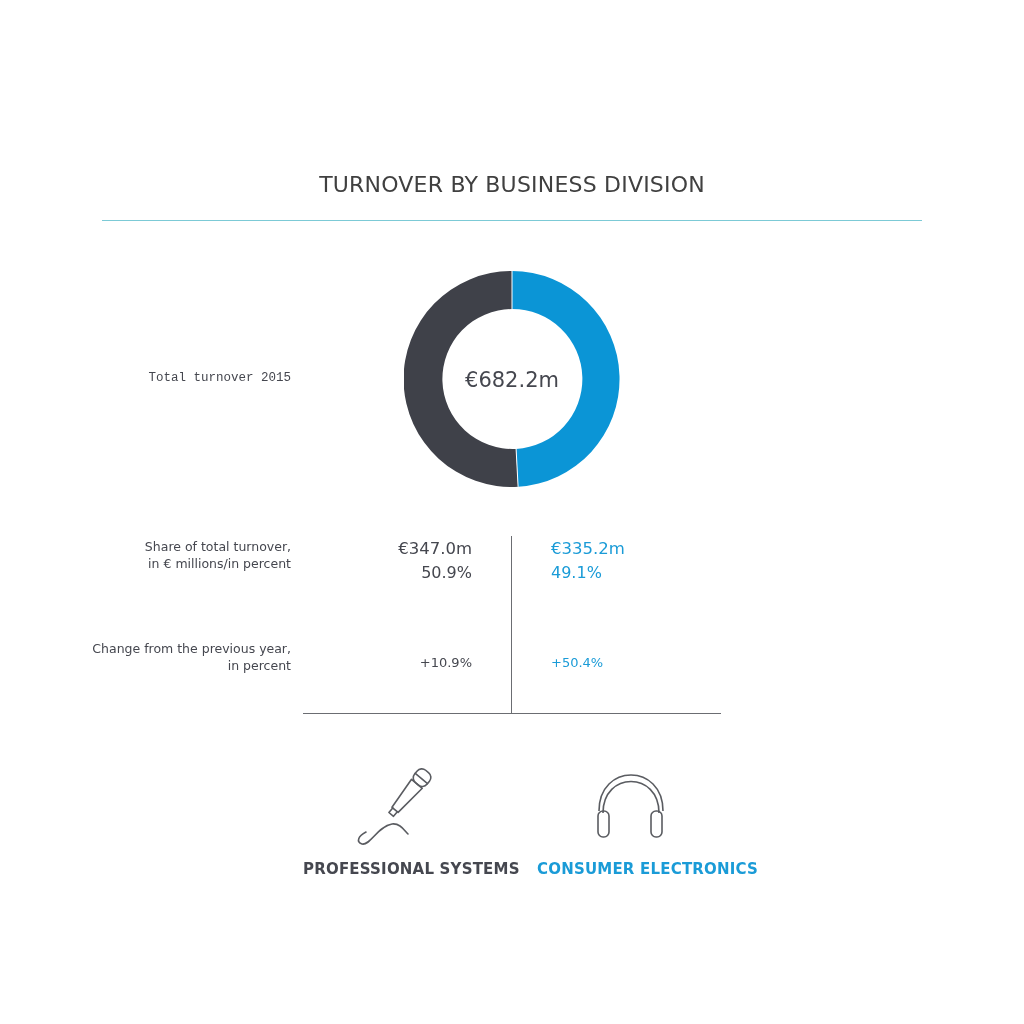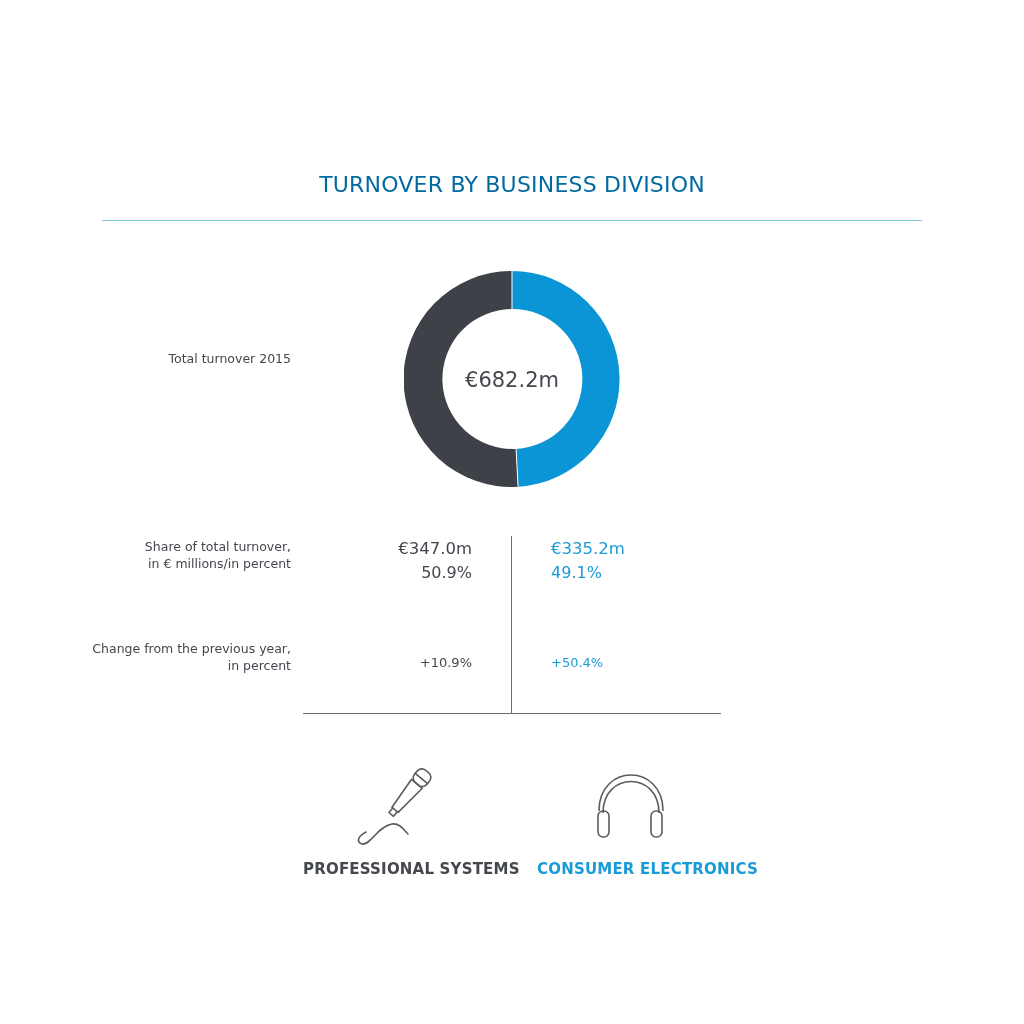--- a/index.html
+++ b/index.html
@@ -1,41 +1,41 @@
 <!DOCTYPE html>
 <html><head>
 <meta charset="utf-8">
 <style>
   html, body { margin: 0; padding: 0; background: #ffffff; }
   body { width: 1024px; height: 1024px; position: relative; overflow: hidden;
          font-family: "DejaVu Sans", "Liberation Sans", sans-serif; color: #45474f; }
   .abs { position: absolute; }
   .title { left: 0; width: 1024px; top: 172px; text-align: center; font-size: 22px;
-           letter-spacing: 0.2px; color: #0369a1; font-family: "DejaVu Sans", sans-serif; }
+           letter-spacing: 0.2px; color: #404040; font-family: "DejaVu Sans", sans-serif; }
   .title-rule { left: 102px; width: 820px; top: 220px; height: 1px; background: #7ccad6; }
   .donut { left: 404px; top: 271px; width: 216px; height: 216px; }
   .center-label { left: 404px; top: 368px; width: 216px; text-align: center; font-size: 21px; color: #45474f; }
   .row-label { width: 200px; left: 91px; text-align: right; font-size: 12.5px; line-height: 17px; color: #45474f; }
   .val-left { width: 120px; left: 352px; text-align: right; }
   .val-right { left: 551px; text-align: left; color: #1a9bd7; }
   .big { font-size: 16.5px; font-weight: normal; line-height: 24px; }
   .pct { font-size: 16px; line-height: 24px; }
   .chg { font-size: 13px; }
   .vline { left: 511px; top: 536px; width: 1px; height: 178px; background: #6b6d72; }
   .hline { left: 303px; top: 713px; width: 418px; height: 1px; background: #6b6d72; }
   .icon { width: 90px; height: 90px; }
   .div-label { font-size: 15px; font-weight: bold; top: 860px; letter-spacing: 0.2px; }
 </style>
 </head>
 <body>
 
 <div class="abs title">TURNOVER BY BUSINESS DIVISION</div>
 <div class="abs title-rule"></div>
 
-<div class="abs row-label" style="top:350px;">Total turnover 2015</div>
+<div class="abs row-label" style="top:370px;font-family:Liberation Mono, monospace;">Total turnover 2015</div>
 
 <svg class="abs donut" viewBox="0 0 216 216">
 
   <path d="M108,0 A108,108 0 0,1 114.1,215.8 L112.1,177.9 A70,70 0 0,0 108,38 Z" fill="#0b95d6"></path>
 
   <path d="M114.1,215.8 A108,108 0 1,1 108,0 L108,38 A70,70 0 1,0 112.1,177.9 Z" fill="#3f4149"></path>
   <line x1="108" y1="0" x2="108" y2="38" stroke="#ffffff" stroke-width="1"></line>
   <line x1="114.1" y1="215.8" x2="112.1" y2="177.9" stroke="#ffffff" stroke-width="1"></line>
 </svg>
 <div class="abs center-label">€682.2m</div>

